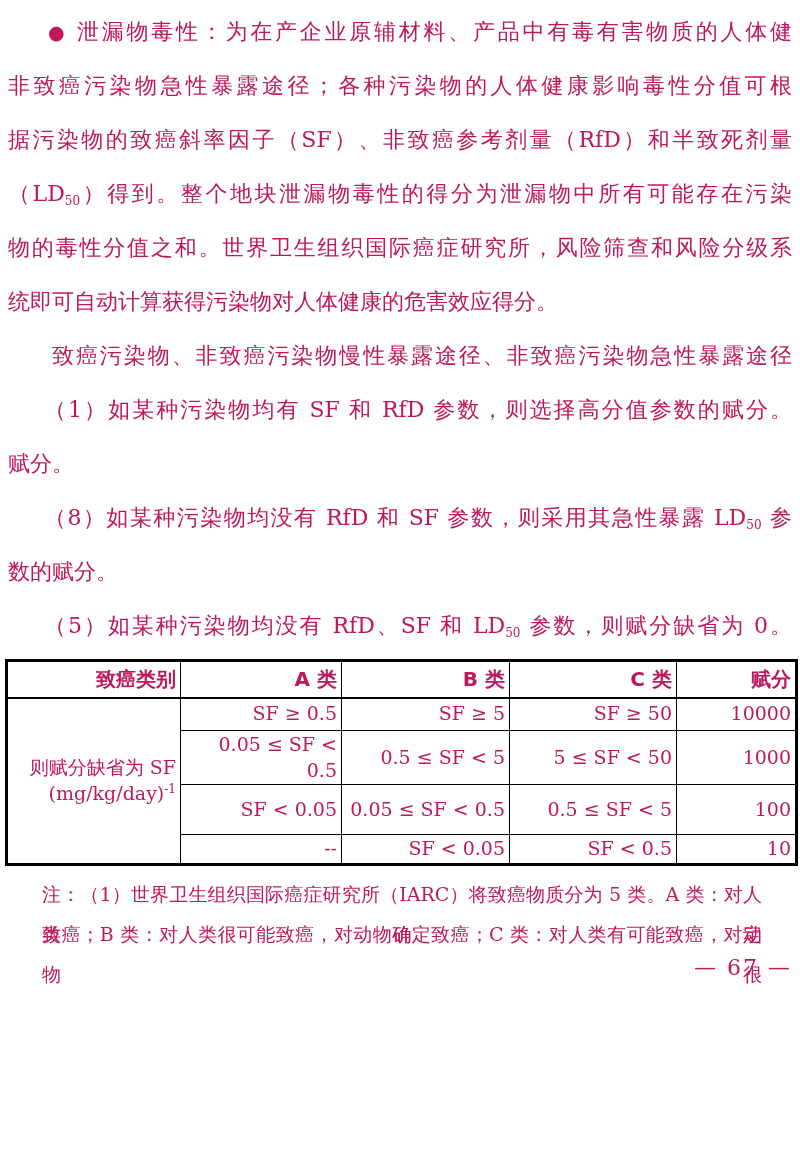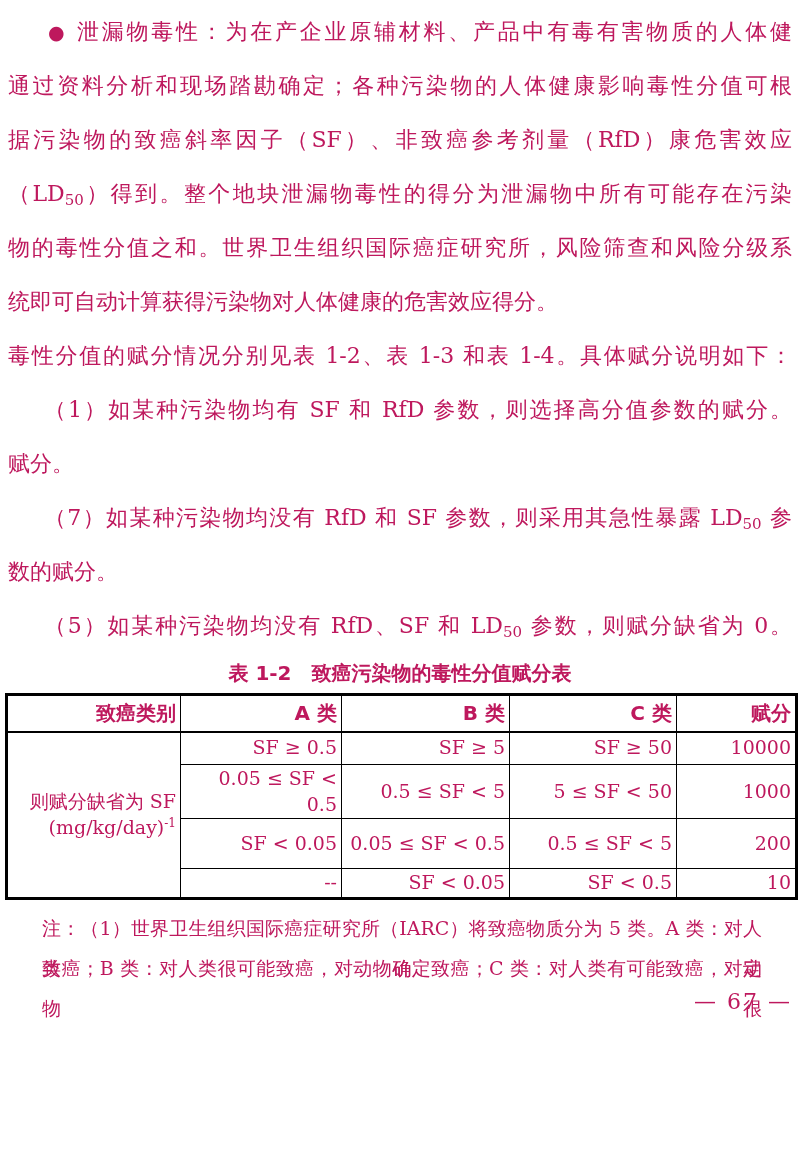--- a/index.html
+++ b/index.html
@@ -23,21 +23,21 @@
   }
   .jf {
     white-space: normal;
     text-align: justify;
     text-align-last: justify;
   }
   .ind-bullet { text-indent: 40px; }
   .ind-para   { text-indent: 44px; }
   .ind-item   { text-indent: 36px; }
   .bullet { font-size: 19px; }
-  sub { font-size: 15px; vertical-align: -4px; line-height: 0; }
+  sub { font-size: 12px; vertical-align: -4px; line-height: 0; }
   sup { font-size: 12px; vertical-align: 7px; line-height: 0; }
   .tbl-title {
     margin-top: 6px;
     height: 28px;
     line-height: 28px;
     text-align: center;
     font-size: 20px;
     font-weight: bold;
     font-family: "DejaVu Sans", "Liberation Sans", sans-serif;
   }
@@ -88,34 +88,33 @@
     letter-spacing: 2px;
   }
 </style>
 </head>
 <body>
 
 <div class="page">
 
   <div class="bodytext">
     <div class="ln jf ind-bullet"><span class="bullet">●</span><span> 泄漏物毒性：为在产企业原辅材料、产品中有毒有害物质的人体健</span></div>
-    <div class="ln jf">通过资料分析和现场踏勘确定；各种污染物的人体健康影响毒性分值可根</div>
-    <div class="ln jf">据污染物的致癌斜率因子（SF）、非致癌参考剂量（RfD）康危害效应</div>
+    <div class="ln jf">非致癌污染物急性暴露途径；各种污染物的人体健康影响毒性分值可根</div>
+    <div class="ln jf">据污染物的致癌斜率因子（SF）、非致癌参考剂量（RfD）和半致死剂量</div>
     <div class="ln jf"><span>（LD</span><sub>50</sub><span>）得到。整个地块泄漏物毒性的得分为泄漏物中所有可能存在污染</span></div>
     <div class="ln jf">物的毒性分值之和。世界卫生组织国际癌症研究所，风险筛查和风险分级系</div>
     <div class="ln">统即可自动计算获得污染物对人体健康的危害效应得分。</div>
-    <div class="ln jf">毒性分值的赋分情况分别见表 1-2、表 1-3 和表 1-4。具体赋分说明如下：</div>
+    <div class="ln jf ind-para">致癌污染物、非致癌污染物慢性暴露途径、非致癌污染物急性暴露途径</div>
     <div class="ln jf ind-item">（1）如某种污染物均有 SF 和 RfD 参数，则选择高分值参数的赋分。</div>
     <div class="ln">赋分。</div>
-    <div class="ln jf ind-item"><span>（7）如某种污染物均没有 RfD 和 SF 参数，则采用其急性暴露 LD</span><sub>50</sub><span> 参</span></div>
+    <div class="ln jf ind-item"><span>（8）如某种污染物均没有 RfD 和 SF 参数，则采用其急性暴露 LD</span><sub>50</sub><span> 参</span></div>
     <div class="ln">数的赋分。</div>
     <div class="ln jf ind-item"><span>（5）如某种污染物均没有 RfD、SF 和 LD</span><sub>50</sub><span> 参数，则赋分缺省为 0。</span></div>
   </div>
 
-  <div class="tbl-title">表 1-2　致癌污染物的毒性分值赋分表</div>
 
   <table class="score">
     <colgroup>
       <col style="width:174px">
       <col style="width:161px">
       <col style="width:168px">
       <col style="width:167px">
       <col style="width:120px">
     </colgroup>
     <tbody>
@@ -139,21 +138,21 @@
     <tr class="r2">
       <td>0.05 ≤ SF &lt; 0.5</td>
       <td>0.5 ≤ SF &lt; 5</td>
       <td>5 ≤ SF &lt; 50</td>
       <td>1000</td>
     </tr>
     <tr class="r3">
       <td>SF &lt; 0.05</td>
       <td>0.05 ≤ SF &lt; 0.5</td>
       <td>0.5 ≤ SF &lt; 5</td>
-      <td>200</td>
+      <td>100</td>
     </tr>
     <tr class="r4">
       <td>--</td>
       <td>SF &lt; 0.05</td>
       <td>SF &lt; 0.5</td>
       <td>10</td>
     </tr>
   </tbody>
     </table>
 

